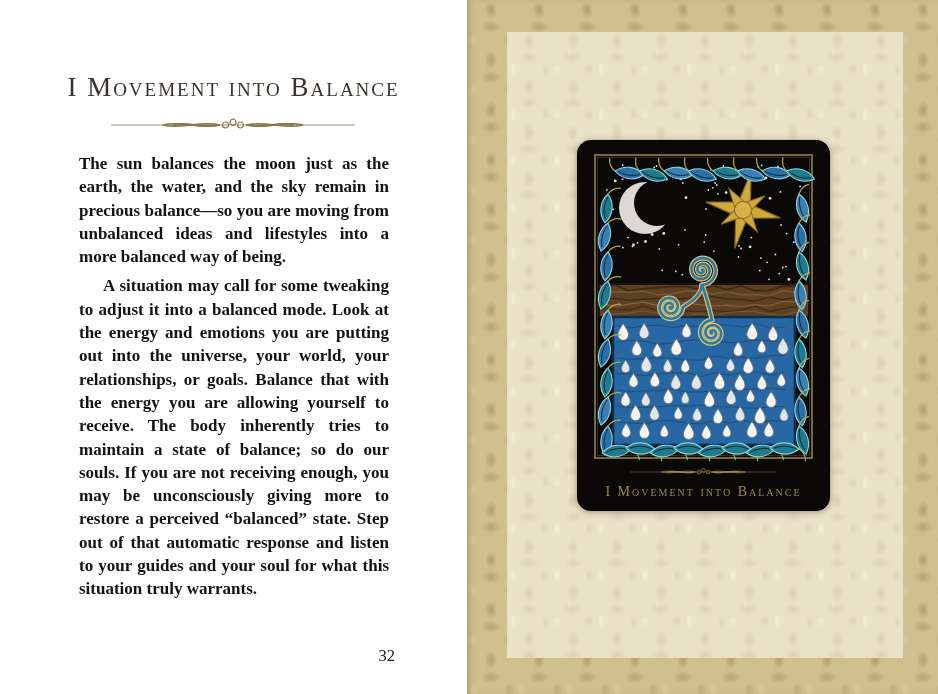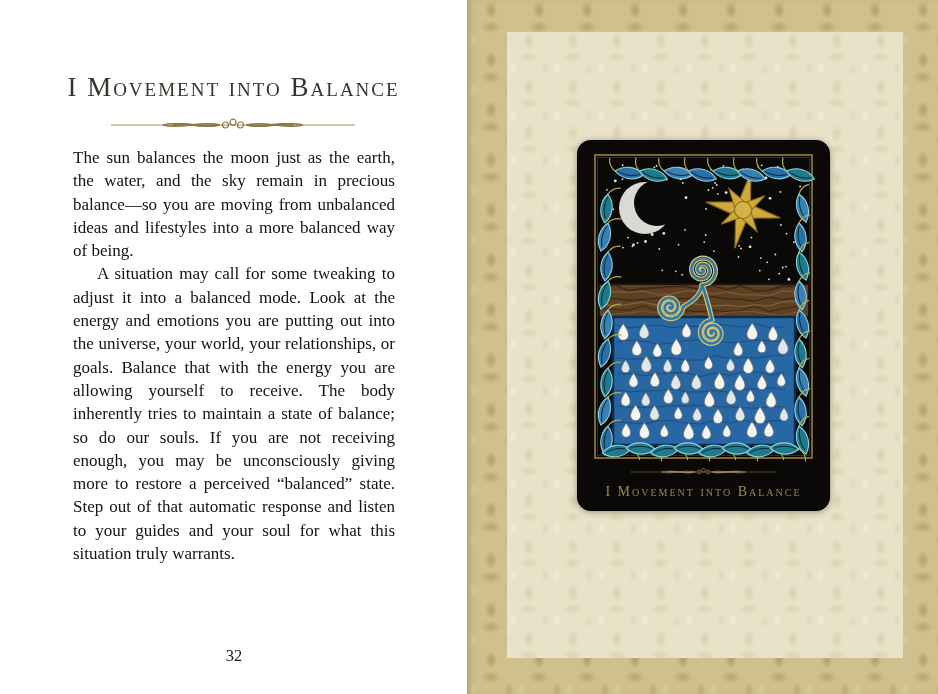--- a/index.html
+++ b/index.html
@@ -14,24 +14,24 @@
   .chapter-title{
     position:absolute;top:72px;left:0;width:100%;margin:0;
     font-family:"Liberation Serif", serif;font-variant:small-caps;font-weight:500;
     font-size:27px;letter-spacing:2px;color:#39332c;text-align:center;
   }
   .ornament{position:absolute;top:116px;left:110px;color:#8a7743;}
   .body-text{
     position:absolute;left:73px;top:146px;width:322px;
     font-size:17px;line-height:23.3px;color:#15120f;text-align:justify;
   }
-  .para{margin:0;}
+  .para{margin:6px;font-weight:bold;}
   .para.indented{text-indent:24px;}
   .page-number{
-    position:absolute;left:73px;top:646px;width:322px;text-align:center;
+    position:absolute;left:73px;top:646px;width:322px;text-align:right;
     font-size:16.5px;color:#1c1a18;
   }
 
   
   .page-right{
     position:absolute;left:467px;top:0;width:471px;height:694px;
     background-color:#cfc08d;
     background-image:
       radial-gradient(ellipse 9px 13px at 24px 10px, rgba(150,124,62,.50) 0%, rgba(150,124,62,0) 70%),
       radial-gradient(ellipse 15px 9px at 24px 27px, rgba(150,124,62,.42) 0%, rgba(150,124,62,0) 70%),

